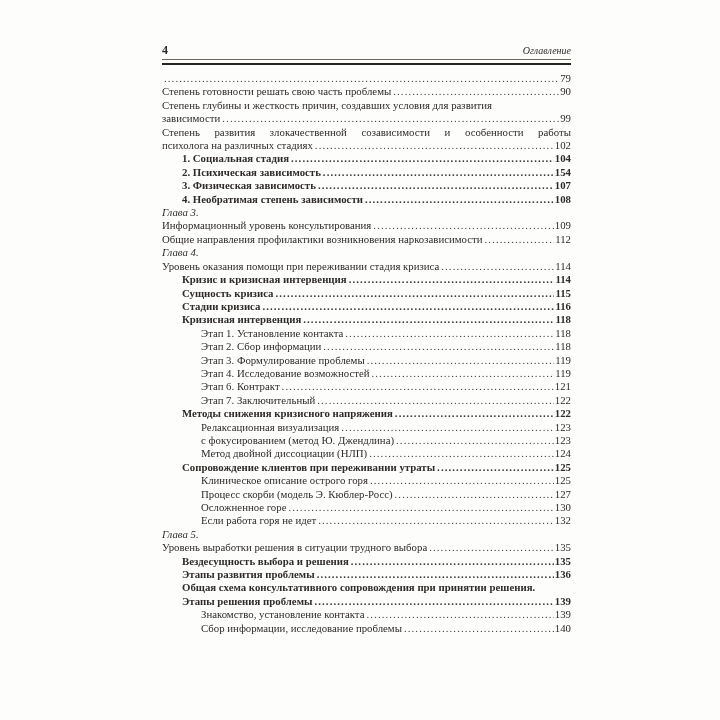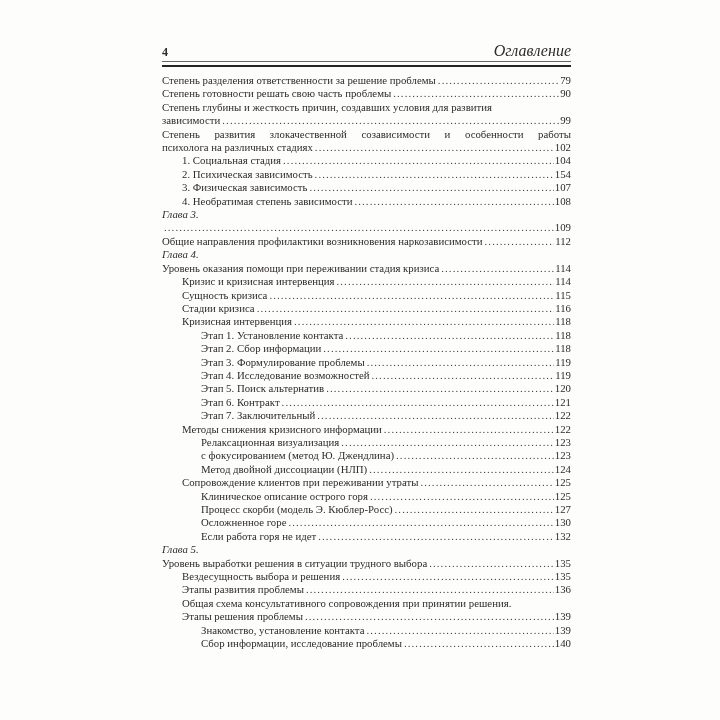--- a/index.html
+++ b/index.html
@@ -29,38 +29,38 @@
     border-bottom: 1px solid #6a6762;
     padding-bottom: 2px;
   }
   .pagenum {
     font-weight: bold;
     font-size: 12px;
     line-height: 13px;
   }
   .htitle {
     font-style: italic;
-    font-size: 16px;
+    font-size: 10px;
     line-height: 13px;
     text-align: right;
   }
   .rule {
     margin-top: 3px;
     border-top: 2px solid #27241f;
   }
   .toc {
     margin-top: 7px;
   }
   .row {
     display: flex;
     align-items: baseline;
     font-size: 10.8px;
     line-height: 13.4px;
   }
-  .row.i1 { padding-left: 20px; }
+  .row.i1 { padding-left: 20px; font-weight: bold; }
   .row.i2 { padding-left: 39px; }
   .row.gap { margin-top: 0; }
   .row.it { font-style: italic; }
   .row.just {
     display: block;
     text-align: justify;
     text-align-last: justify;
   }
   .row.just .txt { display: inline; white-space: normal; margin-top: 12px; }
   .txt { white-space: nowrap; }
@@ -82,21 +82,20 @@
 
 <div class="sheet">
   <div class="content">
     <div class="header">
       <span class="pagenum">4</span>
       <span class="htitle">Оглавление</span>
     </div>
     <div class="rule"></div>
     <div class="toc" id="toc">
         <div class="row i0">
-          <span class="txt">Степень разделения ответственности за решение проблемы</span>
           <span class="dots"></span>
           <span class="pg">79</span>
         </div>
         <div class="row i0">
           <span class="txt">Степень готовности решать свою часть проблемы</span>
           <span class="dots"></span>
           <span class="pg">90</span>
         </div>
         <div class="row i0">
           <span class="txt">Степень глубины и жесткость причин, создавших условия для развития</span>
@@ -129,20 +128,21 @@
         </div>
         <div class="row i1">
           <span class="txt">4. Необратимая степень зависимости</span>
           <span class="dots"></span>
           <span class="pg">108</span>
         </div>
         <div class="row i0 it gap">
           <span class="txt">Глава 3.</span>
         </div>
         <div class="row i0">
+          <span class="txt">Информационный уровень консультирования</span>
           <span class="dots"></span>
           <span class="pg">109</span>
         </div>
         <div class="row i0">
           <span class="txt">Общие направления профилактики возникновения наркозависимости</span>
           <span class="dots"></span>
           <span class="pg">112</span>
         </div>
         <div class="row i0 it gap">
           <span class="txt">Глава 4.</span>
@@ -186,36 +186,31 @@
           <span class="txt">Этап 3. Формулирование проблемы</span>
           <span class="dots"></span>
           <span class="pg">119</span>
         </div>
         <div class="row i2">
           <span class="txt">Этап 4. Исследование возможностей</span>
           <span class="dots"></span>
           <span class="pg">119</span>
         </div>
         <div class="row i2">
-          <span class="txt">Этап 5. Поиск альтернатив</span>
-          <span class="dots"></span>
-          <span class="pg">120</span>
-        </div>
-        <div class="row i2">
           <span class="txt">Этап 6. Контракт</span>
           <span class="dots"></span>
           <span class="pg">121</span>
         </div>
         <div class="row i2">
           <span class="txt">Этап 7. Заключительный</span>
           <span class="dots"></span>
           <span class="pg">122</span>
         </div>
         <div class="row i1">
-          <span class="txt">Методы снижения кризисного информации</span>
+          <span class="txt">Методы снижения кризисного напряжения</span>
           <span class="dots"></span>
           <span class="pg">122</span>
         </div>
         <div class="row i2">
           <span class="txt">Релаксационная визуализация</span>
           <span class="dots"></span>
           <span class="pg">123</span>
         </div>
         <div class="row i2">
           <span class="txt">с фокусированием (метод Ю. Джендлина)</span>

